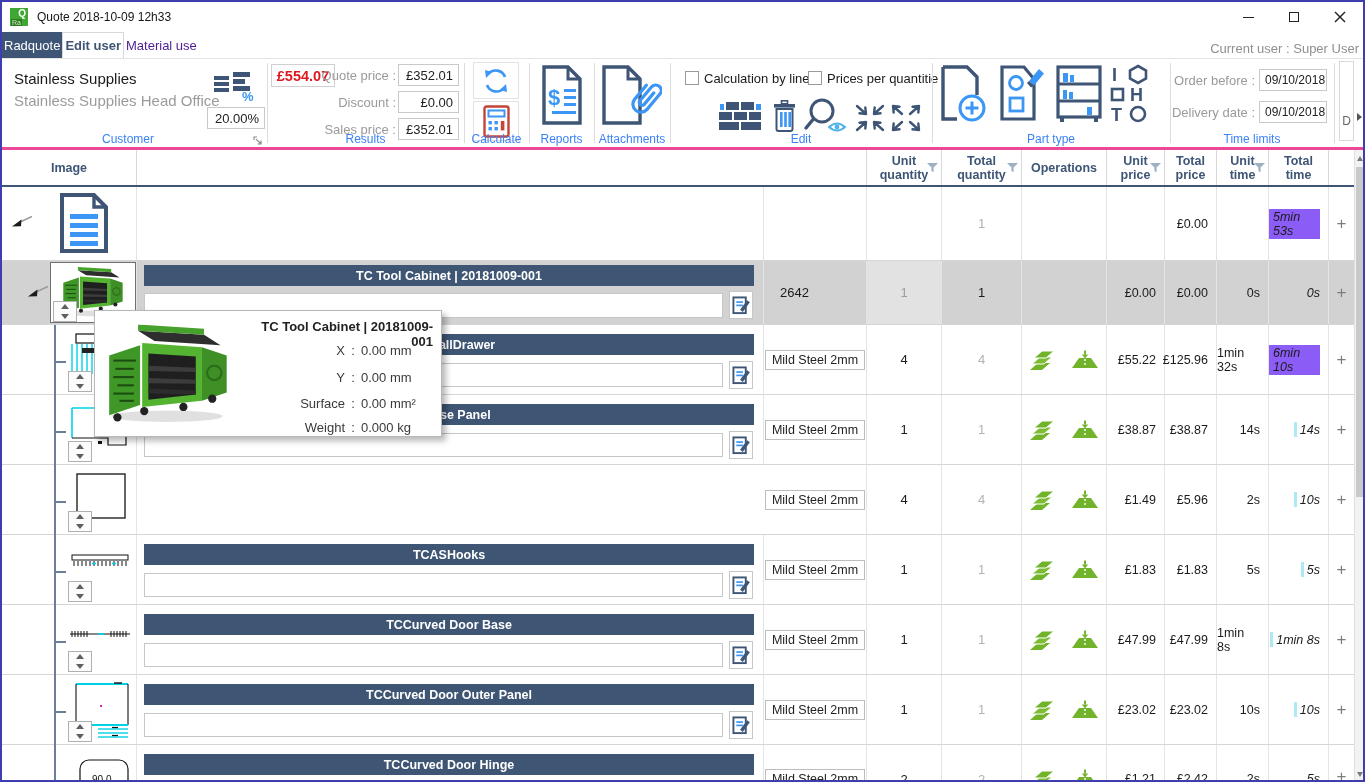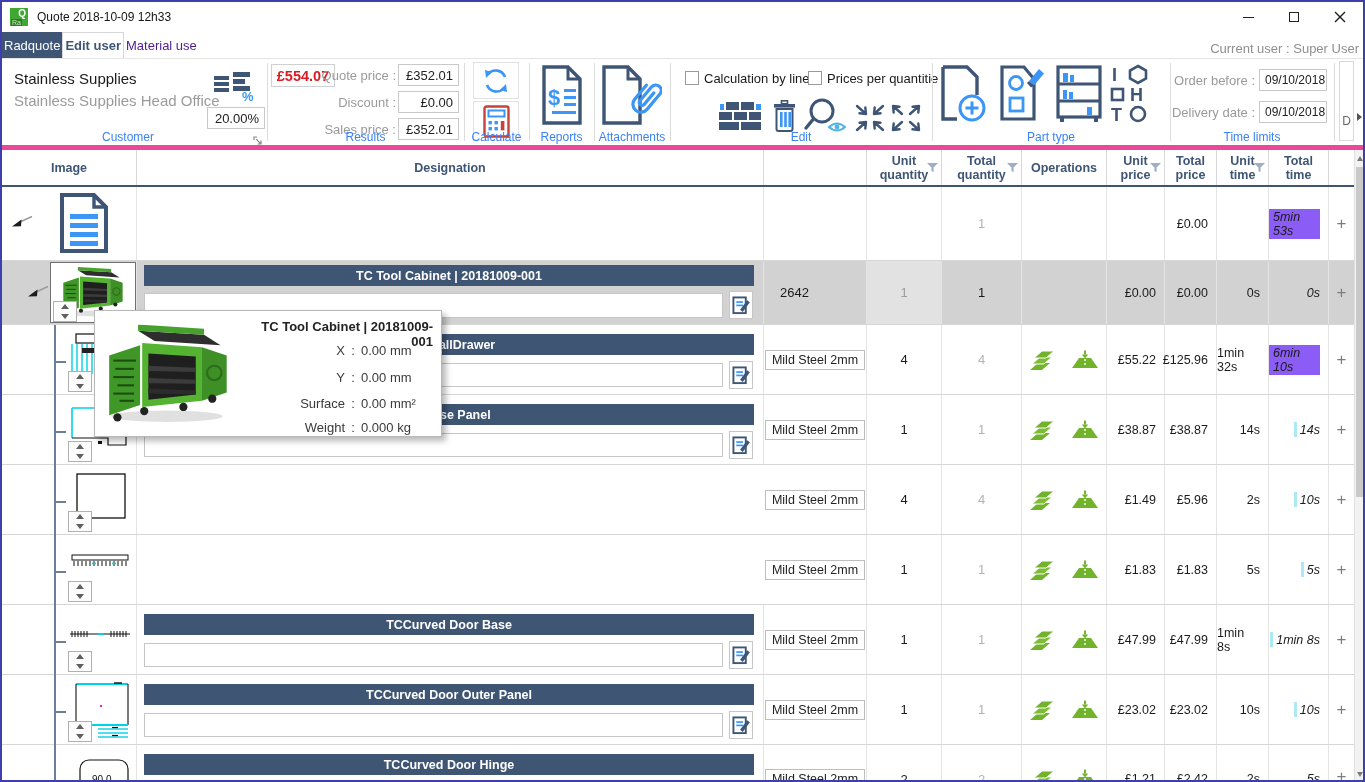--- a/index.html
+++ b/index.html
@@ -24,21 +24,21 @@
   
   .tabstrip{position:absolute;top:30px;left:0;right:0;height:27px;background:#fff;
     border-bottom:1px solid #e4e4e4;display:flex;align-items:stretch}
   .tab{padding:0 2px;font-size:13px;display:flex;align-items:center}
   .tab.home{background:#3e5575;color:#fff}
   .tab.active{color:#3e5575;font-weight:700;background:#fff;border:1px solid #d8d8d8;border-bottom:none}
   .tab.plain{color:#4c1d95}
   .userstatus{margin-left:auto;align-self:flex-end;padding:0 4px 2px 0;font-size:13px;color:#8f8f8f;white-space:nowrap}
 
   
-  .ribbon{position:absolute;top:57px;left:0;right:0;height:91px;background:#fff;border-bottom:5px solid #ec4899}
+  .ribbon{position:absolute;top:57px;left:0;right:0;height:91px;background:#fff;border-bottom:3px solid #ec4899}
   .rsep{position:absolute;top:4px;bottom:4px;width:1px;background:#dcdcdc}
   .rlabel{position:absolute;bottom:1px;font-size:12px;color:#3b82f6;text-align:center}
   .fieldbox{position:absolute;border:1px solid #c9c9c9;background:#fff;font-size:13px;color:#222;
     display:flex;align-items:center;justify-content:flex-end;padding:0 5px}
   .rlbl{position:absolute;font-size:13px;color:#9a9a9a;text-align:right;white-space:nowrap}
   .costbox{position:absolute;border:1px solid #d0d0d0;display:flex;align-items:center;justify-content:center;
     color:#dd1a21;font-weight:700;font-size:14.5px}
   .custname{position:absolute;left:12px;top:11px;font-size:15px;color:#1a1a1a}
   .custoffice{position:absolute;left:12px;top:33px;font-size:15px;color:#9b9b9b}
   .iconbtn{position:absolute;display:flex;align-items:center;justify-content:center;background:#fff}
@@ -426,23 +426,20 @@
     <div class="rsep" style="left:1332px"></div>
 
     <div class="collgrp" style="left:1337px;top:2px;width:15px;height:80px">D</div>
     <span class="collarr" style="left:1355px;top:54px"></span>
   </div>
 
   <div class="gridhdr">
     <div class="hcell c-img">
         <span>Image</span>
       </div>
-    <div class="hcell c-des">
-        <span>Designation</span>
-      </div>
     <div class="hcell c-mat"></div>
     <div class="hcell c-uq">
         <span style="width:52px">Unit quantity</span>
       <svg class="hfunnel" width="11" height="10">
           <use href="#sym-funnel"></use>
         </svg>
       </div>
     <div class="hcell c-tq">
         <span style="width:52px">Total quantity</span>
       <svg class="hfunnel" width="11" height="10">
@@ -768,20 +765,29 @@
         </svg>
         <div class="spin" style="left:66px;top:46px">
           <div>
               <span class="tri-up"></span>
             </div>
           <div>
               <span class="tri-dn"></span>
             </div>
         </div>
       </div>
+      <div class="cell c-des">
+        <div class="desbar">TCASHooks</div>
+        <div class="desinput"></div>
+        <div class="desedit">
+            <svg width="19" height="21" viewBox="0 0 20 22">
+              <use href="#sym-note"></use>
+            </svg>
+          </div>
+      </div>
       <div class="cell c-mat">
           <span class="matbox">Mild Steel 2mm</span>
         </div>
       <div class="cell c-uq">
           <span>1</span>
         </div>
       <div class="cell c-tq">
           <span class="gray">1</span>
         </div>
       <div class="cell c-ops">

